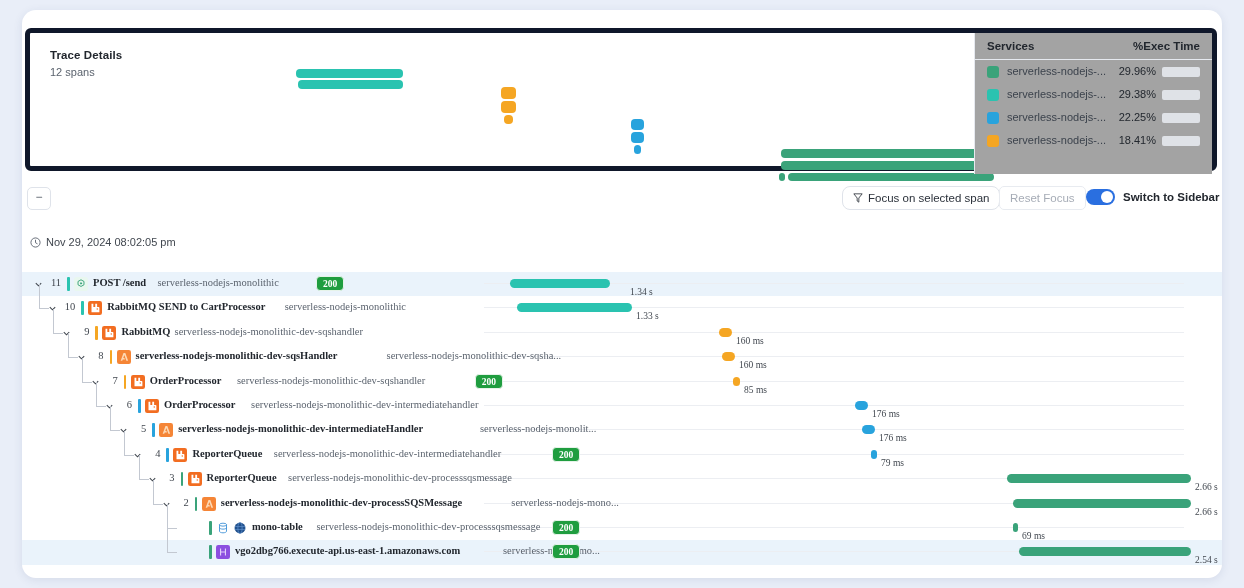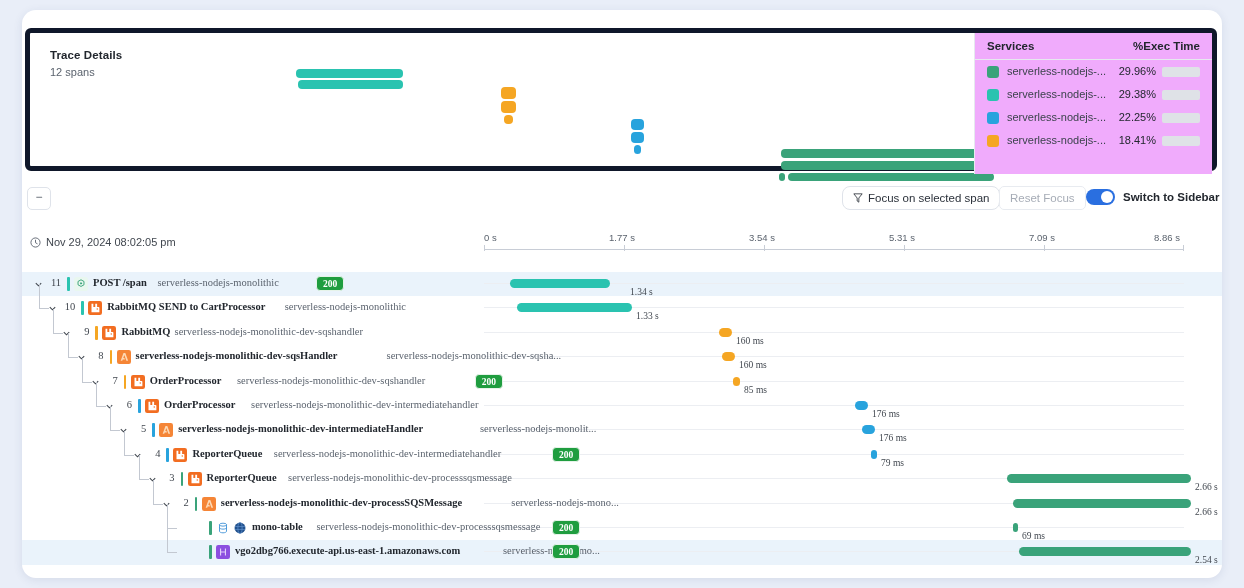--- a/index.html
+++ b/index.html
@@ -21,21 +21,21 @@
     position:absolute;left:3px;top:18px;width:1192px;height:143px;
     border:5px solid #0f172a;border-radius:6px;background:#fff;
     box-sizing:border-box;
   }
   .mm-title{position:absolute;left:20px;top:16px;font-size:11.5px;font-weight:bold;color:#22272e;letter-spacing:.1px;}
   .mm-sub{position:absolute;left:20px;top:33px;font-size:11px;color:#5b636e;}
   .mm-bar{position:absolute;border-radius:4px;}
 
   .mm-legend{
     position:absolute;right:0;top:0;width:238px;height:141px;
-    border-left:1px solid #e6e9ef;box-sizing:border-box;background:#f0abfc;
+    border-left:1px solid #e6e9ef;box-sizing:border-box;background:#a3a3a3;
   }
   .mm-legend-head{
     position:relative;height:26px;border-bottom:1px solid #e6e9ef;
   }
   .mm-legend-head .h1{position:absolute;left:12px;top:7px;font-size:11.5px;font-weight:bold;color:#22272e;}
   .mm-legend-head .h2{position:absolute;right:12px;top:7px;font-size:11.5px;font-weight:bold;color:#22272e;}
   .lg-row{position:relative;height:23px;}
   .lg-sw{position:absolute;left:12px;top:6px;width:12px;height:12px;border-radius:3px;}
   .lg-name{position:absolute;left:32px;top:5px;font-size:11px;color:#3b424c;}
   .lg-pct{position:absolute;right:56px;top:5px;font-size:11px;color:#22272e;}
@@ -172,56 +172,39 @@
 
   <div class="ts">
     <span class="clock">
       <svg width="11" height="11" viewBox="0 0 12 12">
           <circle cx="6" cy="6" r="5" fill="none" stroke="#5b636e" stroke-width="1"></circle>
           <path d="M6 3v3.2l2.2 1.3" fill="none" stroke="#5b636e" stroke-width="1"></path>
         </svg>
     </span><span>Nov 29, 2024 08:02:05 pm</span>
   </div>
 
-  <div class="ruler">
-    <div class="line"></div>
-    <div id="ticks">
-        <div class="tick" style="left: 0px;"></div>
-        <div class="tlbl" style="left: 0px;">0 s</div>
-        <div class="tick" style="left: 140px;"></div>
-        <div class="tlbl" style="left: 125px;">1.77 s</div>
-        <div class="tick" style="left: 280px;"></div>
-        <div class="tlbl" style="left: 265px;">3.54 s</div>
-        <div class="tick" style="left: 420px;"></div>
-        <div class="tlbl" style="left: 405px;">5.31 s</div>
-        <div class="tick" style="left: 560px;"></div>
-        <div class="tlbl" style="left: 545px;">7.09 s</div>
-        <div class="tick" style="left: 699px;"></div>
-        <div class="tlbl" style="left: 670px;">8.86 s</div>
-      </div>
-  </div>
 
   <div class="rows" id="rows">
       <div class="row sel" style="top: 0px;">
         <div class="grid"></div>
         <div class="chev" style="left:12px">
           <svg width="9" height="9" viewBox="0 0 10 10">
             <path d="M2 3.5L5 6.5 8 3.5" fill="none" stroke="#41474f" stroke-width="1.2"></path>
           </svg>
         </div>
         <div class="idx" style="left:23px">11</div>
         <div class="accent" style="left:45px;background:#2ac3b0"></div>
         <div class="ico" style="left:52px">
           <svg class="gi" viewBox="0 0 16 16">
             <rect width="16" height="16" rx="3" fill="#e9f7ef"></rect>
             <path d="M8 3.2l3.4 1.9v3.8L8 10.8 4.6 8.9V5.1z" fill="none" stroke="#3aa37a" stroke-width="1.1"></path>
             <path d="M7 6.4h1.4c.7 0 1 .4 1 .9s-.3.9-1 .9H7z" fill="#3aa37a"></path>
           </svg>
         </div>
-        <div class="opname" style="left:71px">POST /span</div>
+        <div class="opname" style="left:71px">POST /send</div>
         <div class="svcname" style="left:135.5px">serverless-nodejs-monolithic</div>
         <div class="badge" style="left:293.9px">200</div>
         <div class="bar" style="left:488px;width:100px;background:#2ac3b0"></div>
         <div class="dur" style="left:608px">1.34 s</div>
       </div>
       <div class="row" style="top: 24.4px; padding-left: 28px;">
         <div class="grid"></div>
         <div class="tree" style="left:17.2px;top:-12px;height:24px;"></div>
         <div class="chev" style="left:26.2px">
           <svg width="9" height="9" viewBox="0 0 10 10">

